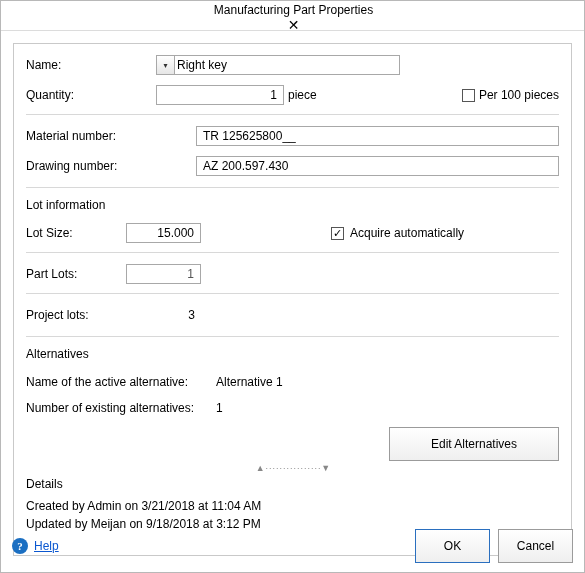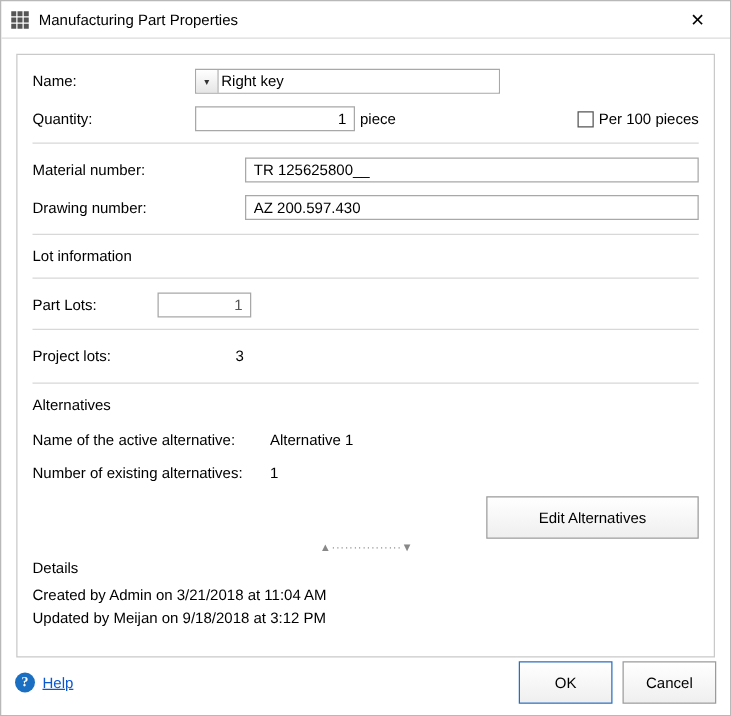--- a/index.html
+++ b/index.html
@@ -13,20 +13,21 @@
     height: 573px;
     overflow: hidden;
     border: 1px solid #b8b8b8;
   }
   .titlebar {
     display: flex;
     align-items: center;
     height: 30px;
     padding: 0 6px 0 8px;
     border-bottom: 1px solid #dcdcdc;
+    flex-direction: column;
   }
   .app-icon {
     width: 14px; height: 14px;
     display: grid;
     grid-template-columns: repeat(3, 1fr);
     grid-template-rows: repeat(3, 1fr);
     gap: 1px;
     margin-right: 8px;
   }
   .app-icon span { background: #555; }
@@ -179,20 +180,28 @@
     </div>
     <div class="row">
       <div class="lbl" style="width:170px">Drawing number:</div>
       <input type="text" class="inp" style="flex: 1 1 0%;" value="AZ 200.597.430">
     </div>
 
     <div class="hr" style="margin-top:10px"></div>
 
     <div class="section-title">Lot information</div>
 
+    <div class="row">
+      <div class="lbl" style="width:100px">Lot Size:</div>
+      <input type="text" class="inp inp-right lot-size-inp" value="15.000" style="">
+      <div class="acquire" style="margin-left:130px">
+        <span class="chk checked"></span>
+        <span>Acquire automatically</span>
+      </div>
+    </div>
 
     <div class="hr"></div>
 
     <div class="row">
       <div class="lbl" style="width:100px">Part Lots:</div>
       <input type="text" class="inp inp-right part-lots-inp" readonly="" value="1" style="">
     </div>
 
     <div class="hr"></div>
 

